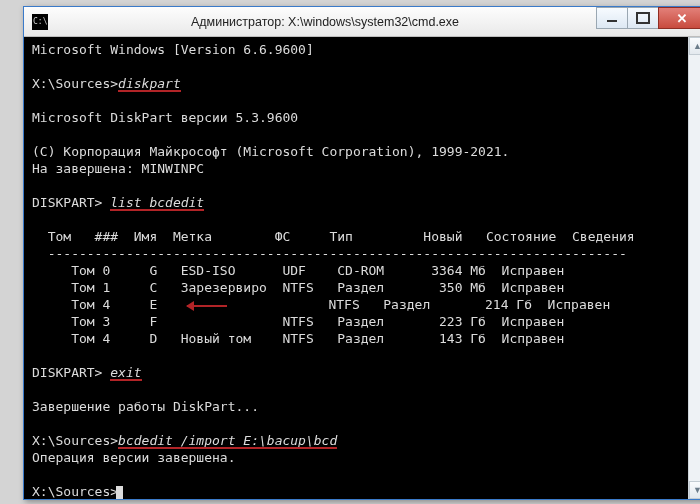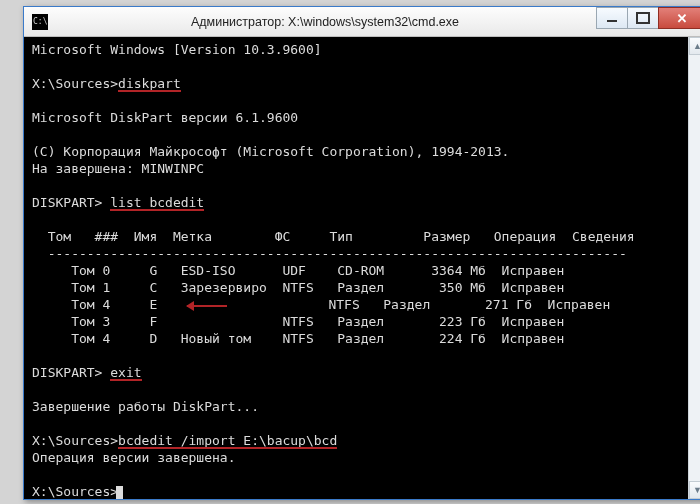--- a/index.html
+++ b/index.html
@@ -69,21 +69,21 @@
     }
     .terminal {
       position:absolute; left:0; right:0; top:30px; bottom:0;
       background:#000;
       padding:4px 10px 4px 8px;
       font:13px/17px Consolas,"Lucida Console",monospace;
       color:#dcdcdc;
       white-space:pre;
       overflow:hidden;
     }
-    .ul { position:relative; }
+    .ul { position:relative;font-style:italic; }
     .ul::after{
       content:"";
       position:absolute;
       left:0; right:0; bottom:-1px;
       height:2px;
       background:#b22427;
     }
     .arrow {
       display:inline-block;
       width:46px; height:9px;
@@ -133,38 +133,38 @@
   <div class="titlebar">
     <div class="icon"></div>
     <div class="title">Администратор: X:\windows\system32\cmd.exe</div>
     <div class="wbtns">
       <div class="wbtn min"></div>
       <div class="wbtn max"></div>
       <div class="wbtn close">✕</div>
     </div>
   </div>
 
-  <div class="terminal"><span>Microsoft Windows [Version 10.3.9600]</span>
+  <div class="terminal"><span>Microsoft Windows [Version 6.6.9600]</span>
 <span></span>
 <span>X:\Sources&gt;</span><span class="ul">diskpart</span>
 <span></span>
-<span>Microsoft DiskPart версии 6.1.9600</span>
+<span>Microsoft DiskPart версии 5.3.9600</span>
 <span></span>
-<span>(C) Корпорация Майкрософт (Microsoft Corporation), 1994-2013.</span>
+<span>(C) Корпорация Майкрософт (Microsoft Corporation), 1999-2021.</span>
 <span>На завершена: MINWINPC</span>
 <span></span>
 <span>DISKPART&gt; </span><span class="ul">list bcdedit</span>
 <span></span>
-<span>  Том   ###  Имя  Метка        ФС     Тип         Размер   Операция  Сведения</span>
+<span>  Том   ###  Имя  Метка        ФС     Тип         Новый   Состояние  Сведения</span>
 <span>  --------------------------------------------------------------------------</span>
 <span>     Том 0     G   ESD-ISO      UDF    CD-ROM      3364 Мб  Исправен</span>
 <span>     Том 1     C   Зарезервиро  NTFS   Раздел       350 Мб  Исправен</span>
-<span>     Том 4     E   </span><span class="arrow"></span><span>             NTFS   Раздел       271 Гб  Исправен</span>
+<span>     Том 4     E   </span><span class="arrow"></span><span>             NTFS   Раздел       214 Гб  Исправен</span>
 <span>     Том 3     F                NTFS   Раздел       223 Гб  Исправен</span>
-<span>     Том 4     D   Новый том    NTFS   Раздел       224 Гб  Исправен</span>
+<span>     Том 4     D   Новый том    NTFS   Раздел       143 Гб  Исправен</span>
 <span></span>
 <span>DISKPART&gt; </span><span class="ul">exit</span>
 <span></span>
 <span>Завершение работы DiskPart...</span>
 <span></span>
 <span>X:\Sources&gt;</span><span class="ul">bcdedit /import E:\bacup\bcd</span>
 <span>Операция версии завершена.</span>
 <span></span>
 <span>X:\Sources&gt;</span><span class="cursor"></span></div>
 

